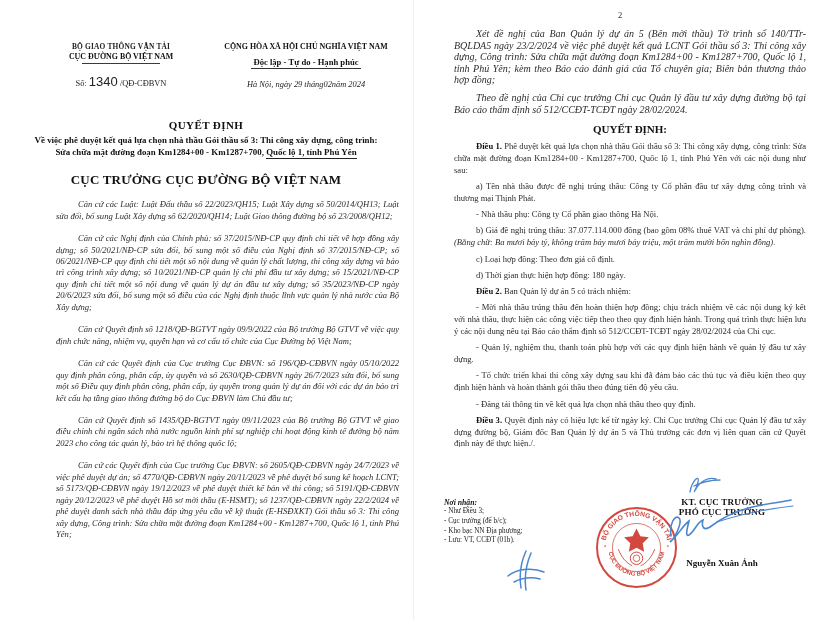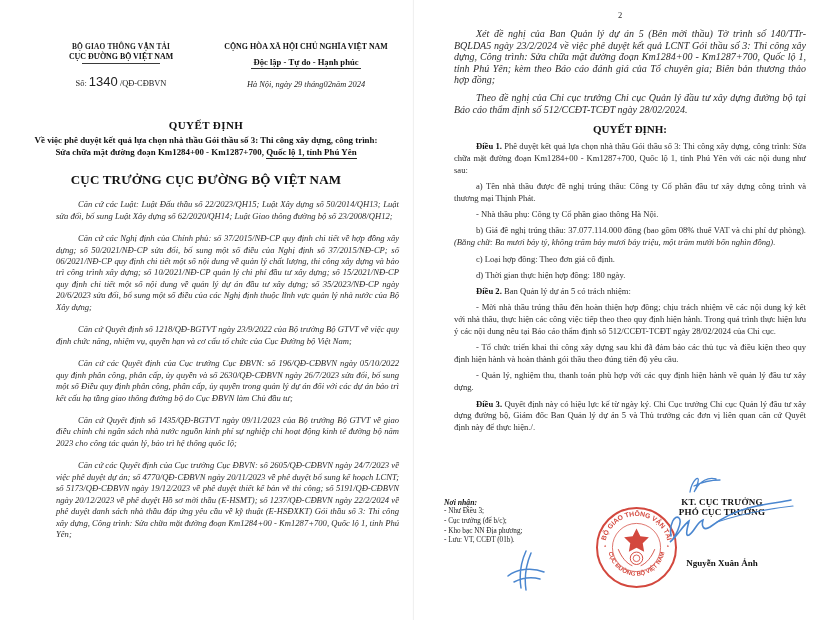--- a/index.html
+++ b/index.html
@@ -88,21 +88,21 @@
     <div class="doc-type">QUYẾT ĐỊNH</div>
     <div class="doc-title">
       <span>Về việc phê duyệt kết quả lựa chọn nhà thầu Gói thầu số 3: Thi công xây dựng, công trình: Sửa chữa mặt đường đoạn Km1284+00 - Km1287+700,</span>
       <span class="u-tail">Quốc lộ 1, tỉnh Phú Yên</span>
     </div>
     <div class="issuer">CỤC TRƯỞNG CỤC ĐƯỜNG BỘ VIỆT NAM</div>
 
     <div class="recitals">
       <p>Căn cứ các Luật: Luật Đấu thầu số 22/2023/QH15; Luật Xây dựng số 50/2014/QH13; Luật sửa đổi, bổ sung Luật Xây dựng số 62/2020/QH14; Luật Giao thông đường bộ số 23/2008/QH12;</p>
       <p>Căn cứ các Nghị định của Chính phủ: số 37/2015/NĐ-CP quy định chi tiết về hợp đồng xây dựng; số 50/2021/NĐ-CP sửa đổi, bổ sung một số điều của Nghị định số 37/2015/NĐ-CP; số 06/2021/NĐ-CP quy định chi tiết một số nội dung về quản lý chất lượng, thi công xây dựng và bảo trì công trình xây dựng; số 10/2021/NĐ-CP quản lý chi phí đầu tư xây dựng; số 15/2021/NĐ-CP quy định chi tiết một số nội dung về quản lý dự án đầu tư xây dựng; số 35/2023/NĐ-CP ngày 20/6/2023 sửa đổi, bổ sung một số điều của các Nghị định thuộc lĩnh vực quản lý nhà nước của Bộ Xây dựng;</p>
-      <p>Căn cứ Quyết định số 1218/QĐ-BGTVT ngày 23/9/2022 của Bộ trưởng Bộ GTVT về việc quy định chức năng, nhiệm vụ, quyền hạn và cơ cấu tổ chức của Cục Đường bộ Việt Nam;</p>
+      <p>Căn cứ Quyết định số 1218/QĐ-BGTVT ngày 09/9/2022 của Bộ trưởng Bộ GTVT về việc quy định chức năng, nhiệm vụ, quyền hạn và cơ cấu tổ chức của Cục Đường bộ Việt Nam;</p>
       <p>Căn cứ các Quyết định của Cục trưởng Cục ĐBVN: số 196/QĐ-CĐBVN ngày 05/10/2022 quy định phân công, phân cấp, ủy quyền và số 2630/QĐ-CĐBVN ngày 26/7/2023 sửa đổi, bổ sung một số Điều quy định phân công, phân cấp, ủy quyền trong quản lý dự án đối với các dự án bảo trì kết cấu hạ tầng giao thông đường bộ do Cục ĐBVN làm Chủ đầu tư;</p>
       <p>Căn cứ Quyết định số 1435/QĐ-BGTVT ngày 09/11/2023 của Bộ trưởng Bộ GTVT về giao điều chỉnh chi ngân sách nhà nước nguồn kinh phí sự nghiệp chi hoạt động kinh tế đường bộ năm 2023 cho công tác quản lý, bảo trì hệ thống quốc lộ;</p>
       <p>Căn cứ các Quyết định của Cục trưởng Cục ĐBVN: số 2605/QĐ-CĐBVN ngày 24/7/2023 về việc phê duyệt dự án; số 4770/QĐ-CĐBVN ngày 20/11/2023 về phê duyệt bổ sung kế hoạch LCNT; số 5173/QĐ-CĐBVN ngày 19/12/2023 về phê duyệt thiết kế bản vẽ thi công; số 5191/QĐ-CĐBVN ngày 20/12/2023 về phê duyệt Hồ sơ mời thầu (E-HSMT); số 1237/QĐ-CĐBVN ngày 22/2/2024 về phê duyệt danh sách nhà thầu đáp ứng yêu cầu về kỹ thuật (E-HSĐXKT) Gói thầu số 3: Thi công xây dựng, Công trình: Sửa chữa mặt đường đoạn Km1284+00 - Km1287+700, Quốc lộ 1, tỉnh Phú Yên;</p>
     </div>
   </div>
 
   <div class="page" id="page2">
     <div class="pagenum">2</div>
 
     <div class="body2">
@@ -118,22 +118,23 @@
         <p>a) Tên nhà thầu được đề nghị trúng thầu: Công ty Cổ phần đầu tư xây dựng công trình và thương mại Thịnh Phát.</p>
         <p>- Nhà thầu phụ: Công ty Cổ phần giao thông Hà Nội.</p>
         <p><span>b) Giá đề nghị trúng thầu: 37.077.114.000 đồng (bao gồm 08% thuế VAT và chi phí dự phòng). </span><i>(Bằng chữ: Ba mươi bảy tỷ, không trăm bảy mươi bảy triệu, một trăm mười bốn nghìn đồng).</i></p>
         <p>c) Loại hợp đồng: Theo đơn giá cố định.</p>
         <p>d) Thời gian thực hiện hợp đồng: 180 ngày.</p>
       </div>
 
       <div class="art">
         <p><b>Điều 2.</b><span> Ban Quản lý dự án 5 có trách nhiệm:</span></p>
         <p>- Mời nhà thầu trúng thầu đến hoàn thiện hợp đồng; chịu trách nhiệm về các nội dung ký kết với nhà thầu, thực hiện các công việc tiếp theo theo quy định hiện hành. Trong quá trình thực hiện lưu ý các nội dung nêu tại Báo cáo thẩm định số 512/CCĐT-TCĐT ngày 28/02/2024 của Chi cục.</p>
+        <p>- Quản lý, nghiệm thu, thanh toán phù hợp với các quy định hiện hành về quản lý đầu tư xây dựng.</p>
         <p>- Tổ chức triển khai thi công xây dựng sau khi đã đảm bảo các thủ tục và điều kiện theo quy định hiện hành và hoàn thành gói thầu theo đúng tiến độ yêu cầu.</p>
-        <p>- Quản lý, nghiệm thu, thanh toán phù hợp với các quy định hiện hành về quản lý đầu tư xây dựng.</p>
+        <p>- Đăng tải thông tin về kết quả lựa chọn nhà thầu theo quy định.</p>
       </div>
 
       <div class="art">
         <p><b>Điều 3.</b><span> Quyết định này có hiệu lực kể từ ngày ký. Chi Cục trưởng Chi cục Quản lý đầu tư xây dựng đường bộ, Giám đốc Ban Quản lý dự án 5 và Thủ trưởng các đơn vị liên quan căn cứ Quyết định này để thực hiện./.</span></p>
       </div>
     </div>
 
     <div class="recipients">
       <div class="recipients-label">Nơi nhận:</div>
       <div class="item">- Như Điều 3;</div>

